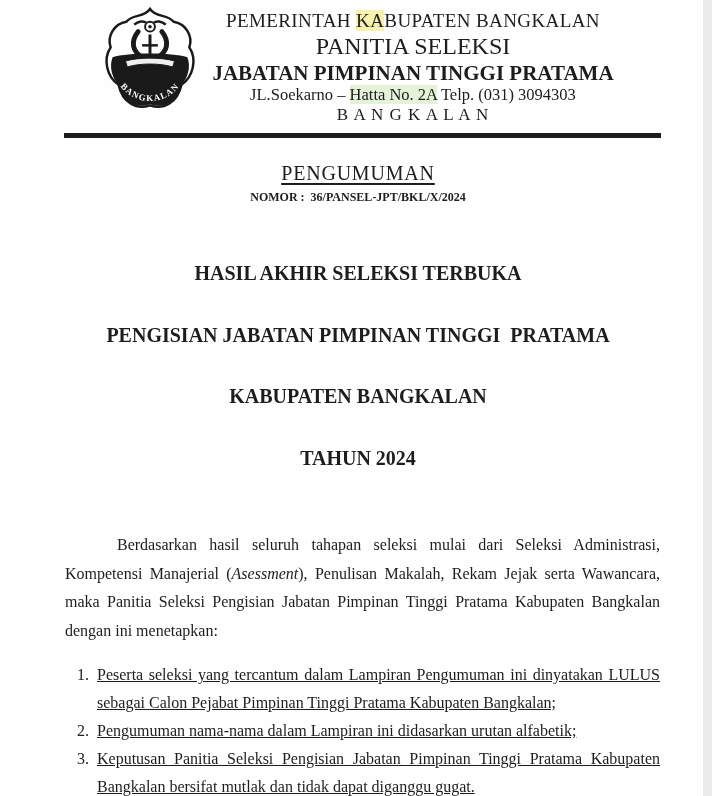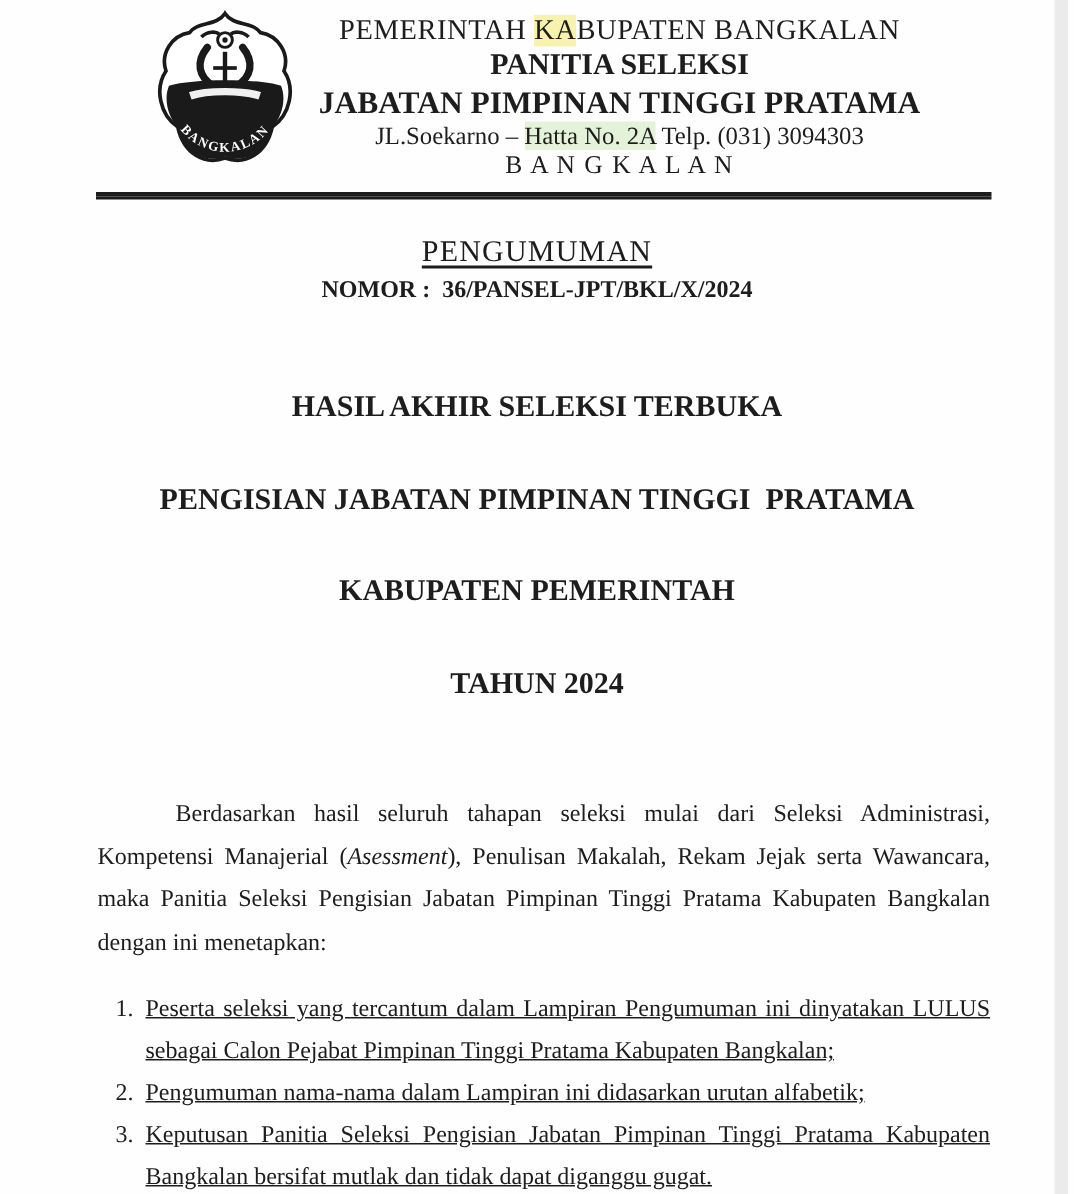--- a/index.html
+++ b/index.html
@@ -16,39 +16,39 @@
   }
   .scan-edge {
     position: absolute; top: 0; right: 4px; width: 9px; height: 796px;
     background: #ebebeb; z-index: 0;
   }
   
   .letterhead { position: relative; z-index: 1; }
   .logo-wrap { position: absolute; left: 98px; top: 6px; width: 104px; height: 120px; }
   .head-text { padding: 10px 56px 0 120px; text-align: center; line-height: 1.18; margin-left: 46px; }
   .h-line1 { font-size: 19px; letter-spacing: 0.4px; }
-  .h-line2 { font-size: 20px; font-weight: bold; }
+  .h-line2 { font-size: 24px; font-weight: normal; }
   .h-line3 { font-size: 21px; font-weight: bold; }
   .h-line4 { font-size: 16.5px; }
   .h-line5 { font-size: 17px; letter-spacing: 1px; }
   mark.hl-yellow { background: rgba(242, 232, 110, 0.55); color: inherit; }
   mark.hl-green  { background: rgba(205, 232, 185, 0.55); color: inherit; }
   .double-rule {
     margin: 8px 55px 0 64px; height: 3px;
     border-top: 3px solid #1c1c1c; border-bottom: 2px solid #1c1c1c;
   }
   
   .pengumuman {
     margin-top: 24px; text-align: center;
     font-size: 20px; font-weight: normal; letter-spacing: 0.8px;
     text-decoration: underline; text-underline-offset: 3px;
   }
   .nomor {
     margin-top: 5px; text-align: center;
-    font-size: 16px; font-weight: bold; white-space: pre-wrap;
+    font-size: 12px; font-weight: bold; white-space: pre-wrap;
   }
   .subject {
     margin-top: 17px; text-align: center;
     font-size: 20px; font-weight: bold; line-height: 20.5px; white-space: pre-wrap;
   }
   
   .opening {
     margin: 22px 56px 16px 65px;
     font-size: 16px; line-height: 28.5px;
     text-align: justify; text-indent: 52px;
@@ -92,21 +92,21 @@
       <div class="h-line5">B A N G K A L A N</div>
     </div>
     <div class="double-rule"></div>
   </div>
 
   <div class="pengumuman">PENGUMUMAN</div>
   <div class="nomor">NOMOR :  36/PANSEL-JPT/BKL/X/2024</div>
   <div class="subject">
     <div>HASIL AKHIR SELEKSI TERBUKA</div>
     <div>PENGISIAN JABATAN PIMPINAN TINGGI  PRATAMA</div>
-    <div>KABUPATEN PEMERINTAH</div>
+    <div>KABUPATEN BANGKALAN</div>
     <div>TAHUN 2024</div>
   </div>
 
   <p class="opening"><span>Berdasarkan hasil seluruh tahapan seleksi mulai dari Seleksi Administrasi, Kompetensi Manajerial (</span><i>Asessment</i><span>), Penulisan Makalah, Rekam Jejak serta Wawancara, maka Panitia Seleksi Pengisian Jabatan Pimpinan Tinggi Pratama Kabupaten Bangkalan dengan ini menetapkan:</span></p>
 
   <div class="list">
     <div class="list-item">
       <span class="num">1.</span>
       <span class="item-text">Peserta seleksi yang tercantum dalam Lampiran Pengumuman ini dinyatakan LULUS sebagai Calon Pejabat Pimpinan Tinggi Pratama Kabupaten Bangkalan;</span>
     </div>

